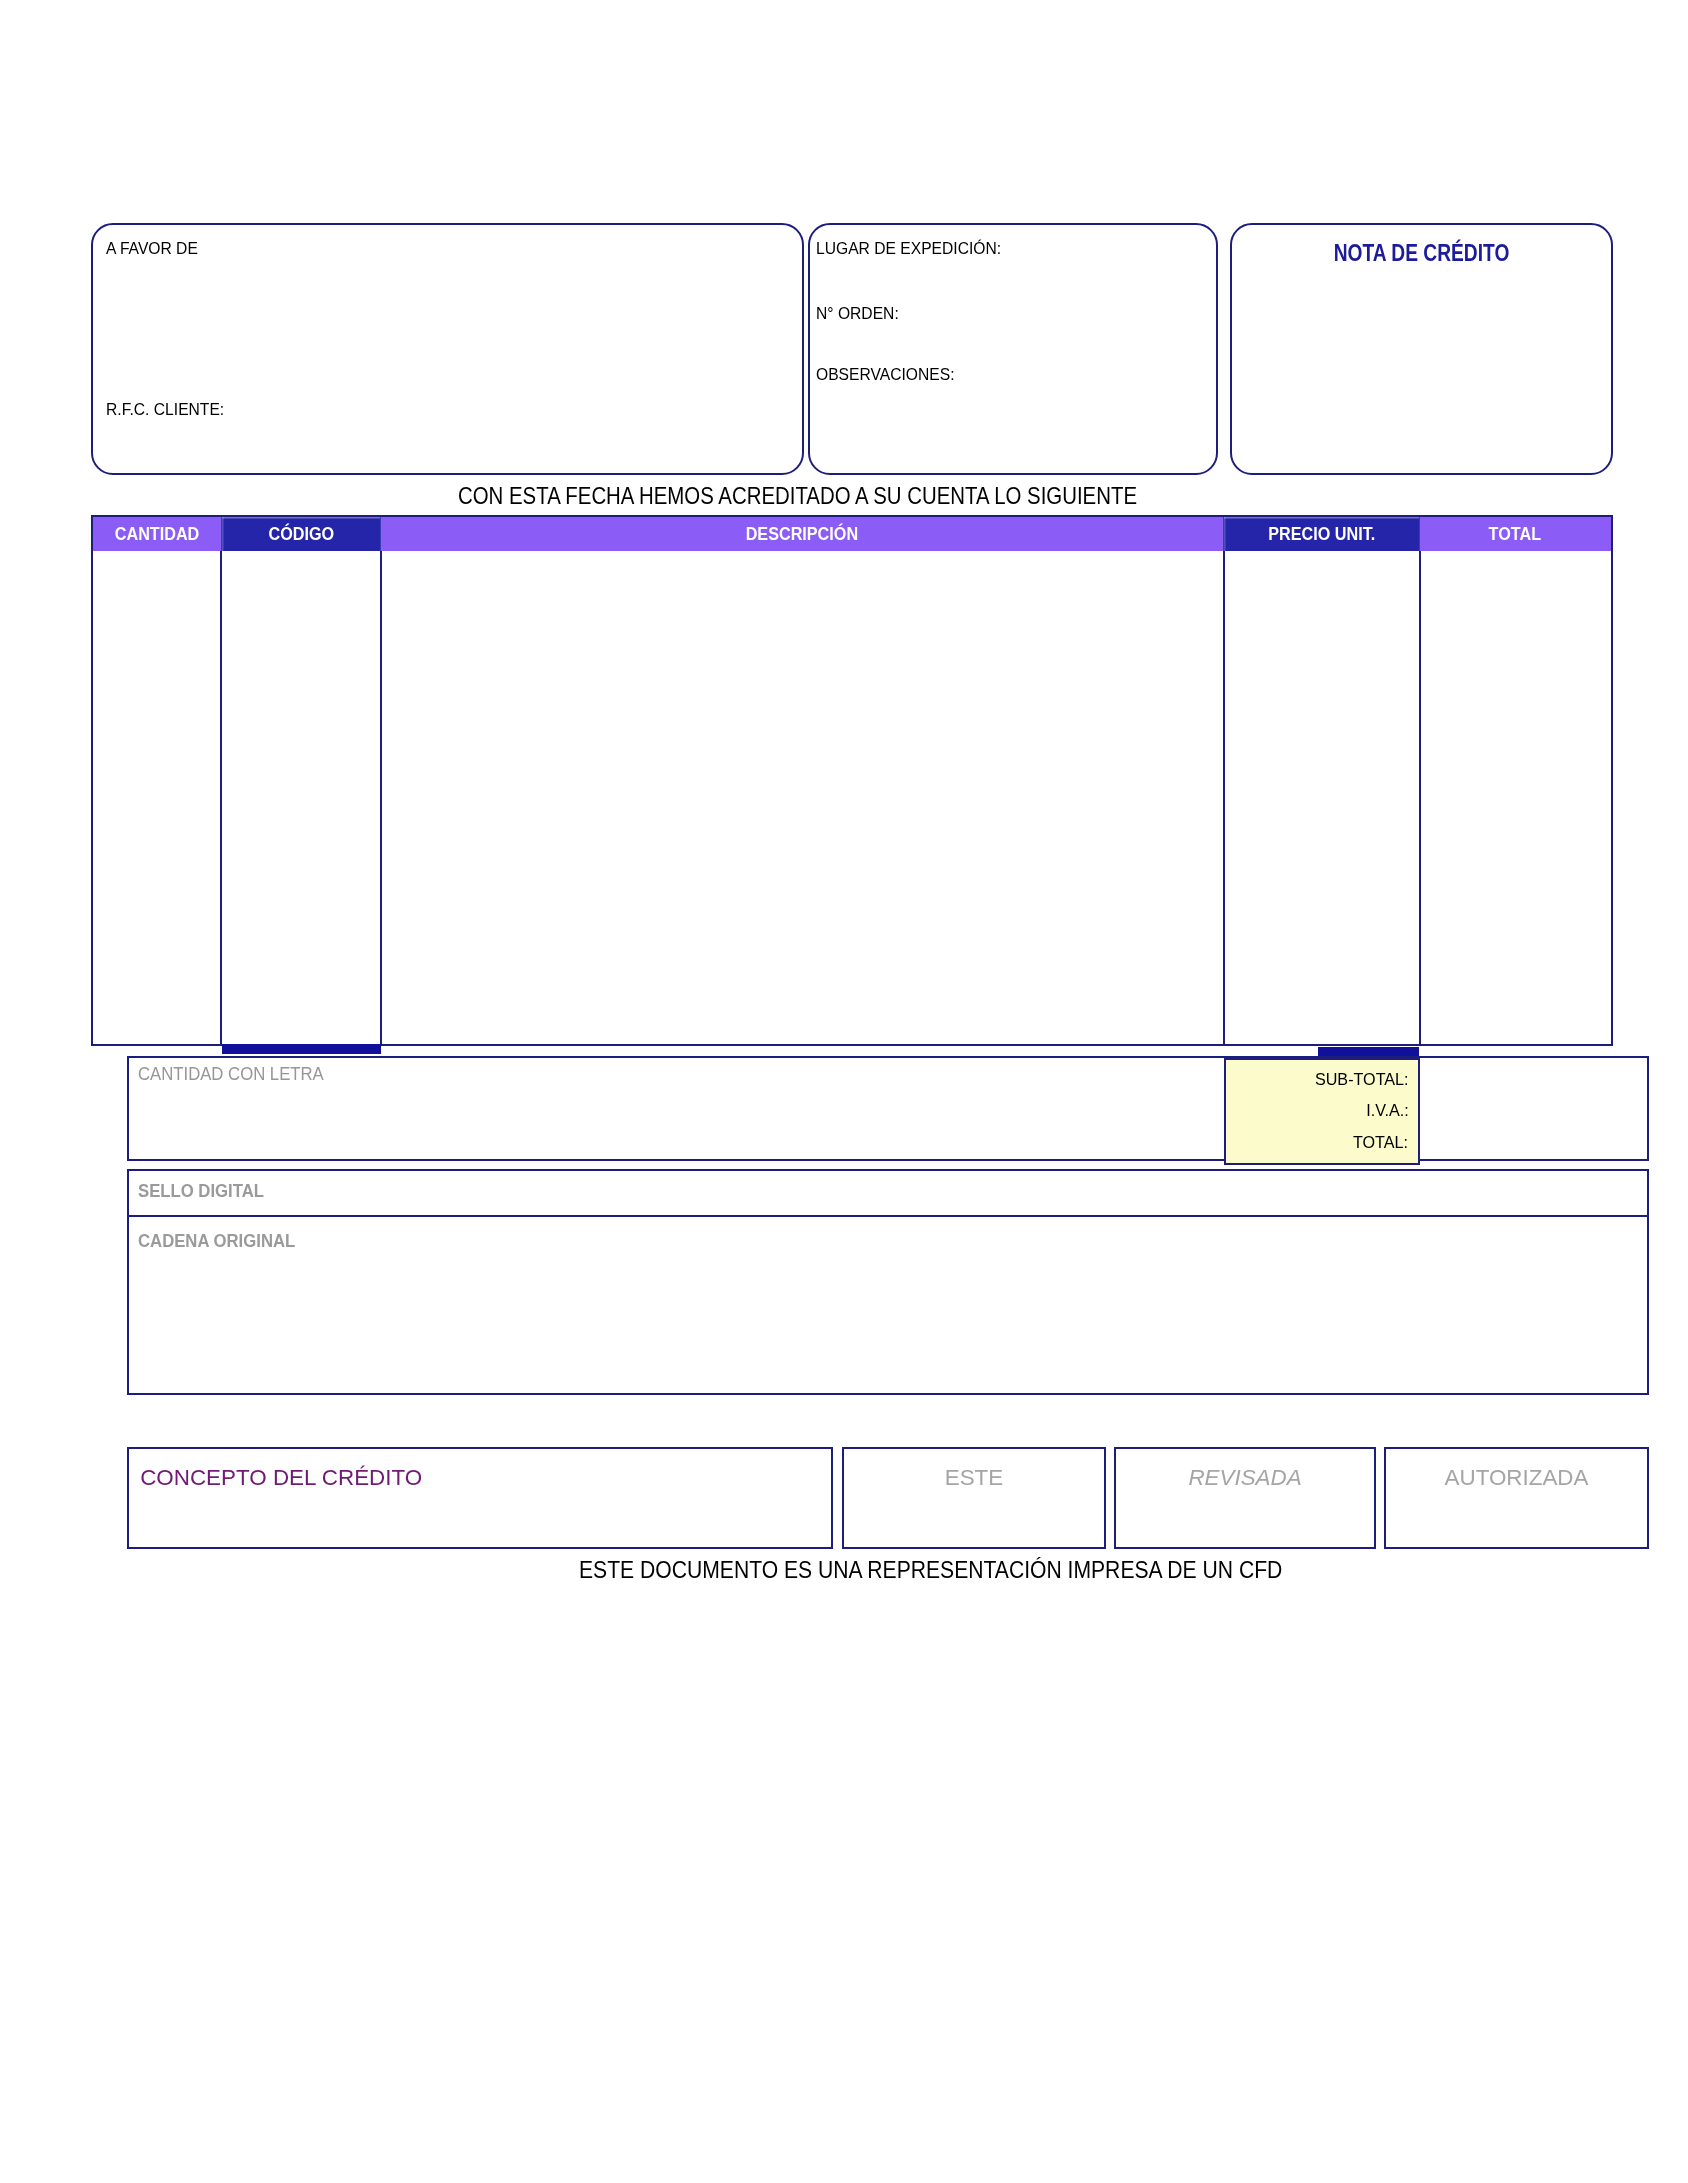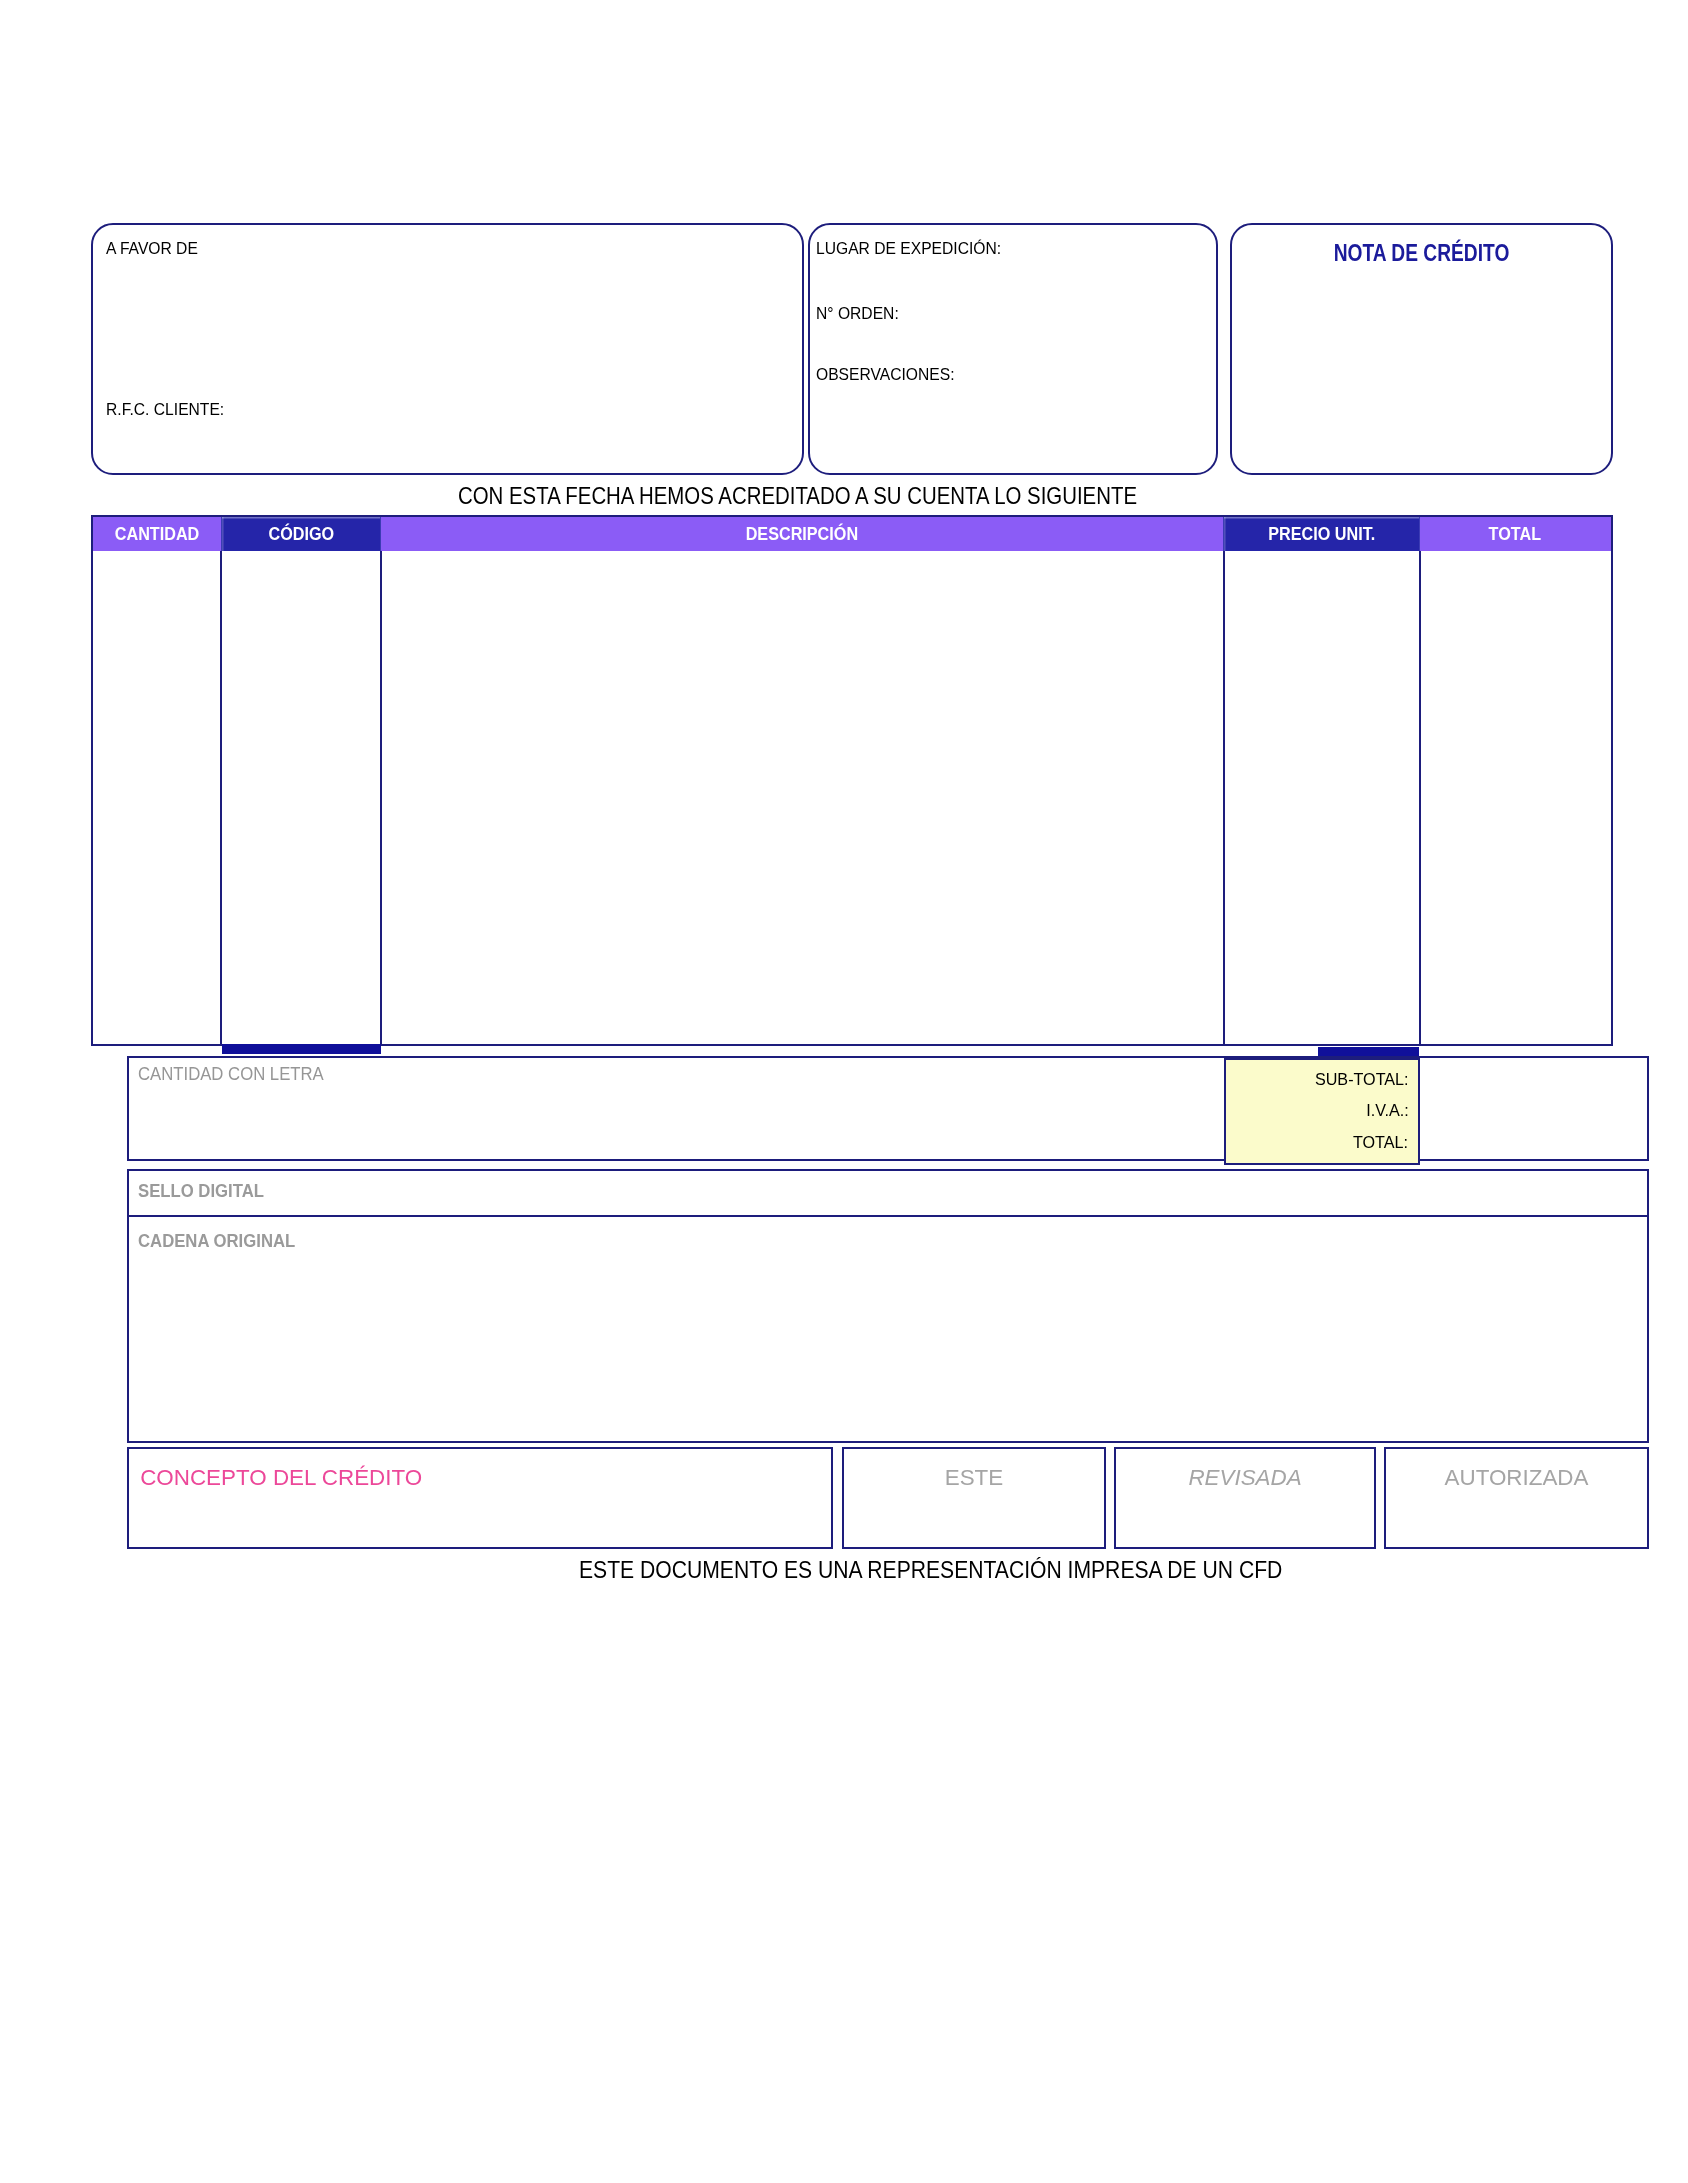--- a/index.html
+++ b/index.html
@@ -189,28 +189,28 @@
     <div class="trow">SUB-TOTAL:</div>
     <div class="trow">I.V.A.:</div>
     <div class="trow">TOTAL:</div>
   </div>
 
   <div class="sbox" style="left:91px;top:1169px;width:1522px;height:49px;">
     <div class="fill"></div>
     <span class="glbl gbold" style="left:8.8px;top:9.6px;">SELLO DIGITAL</span>
   </div>
 
-  <div class="sbox" style="left:91px;top:1215px;width:1522px;height:228px;">
+  <div class="sbox" style="left:91px;top:1215px;width:1522px;height:180px;">
     <div class="fill"></div>
     <span class="glbl gbold" style="left:8.8px;top:14.4px;">CADENA ORIGINAL</span>
   </div>
 
   <div class="sbox" style="left:91px;top:1447px;width:706px;height:102px;">
     <div class="fill"></div>
-    <span style="position:absolute;left:11.2px;top:16px;color:#ec4899;font-size:22.4px;white-space:nowrap;">CONCEPTO DEL CRÉDITO</span>
+    <span style="position:absolute;left:11.2px;top:16px;color:#701a75;font-size:22.4px;white-space:nowrap;">CONCEPTO DEL CRÉDITO</span>
   </div>
   <div class="sbox" style="left:806px;top:1447px;width:264px;height:102px;">
     <div class="fill"></div>
     <span class="botlbl">ESTE</span>
   </div>
   <div class="sbox" style="left:1078px;top:1447px;width:262px;height:102px;font-style:italic;">
     <div class="fill"></div>
     <span class="botlbl">REVISADA</span>
   </div>
   <div class="sbox" style="left:1348px;top:1447px;width:265px;height:102px;">

